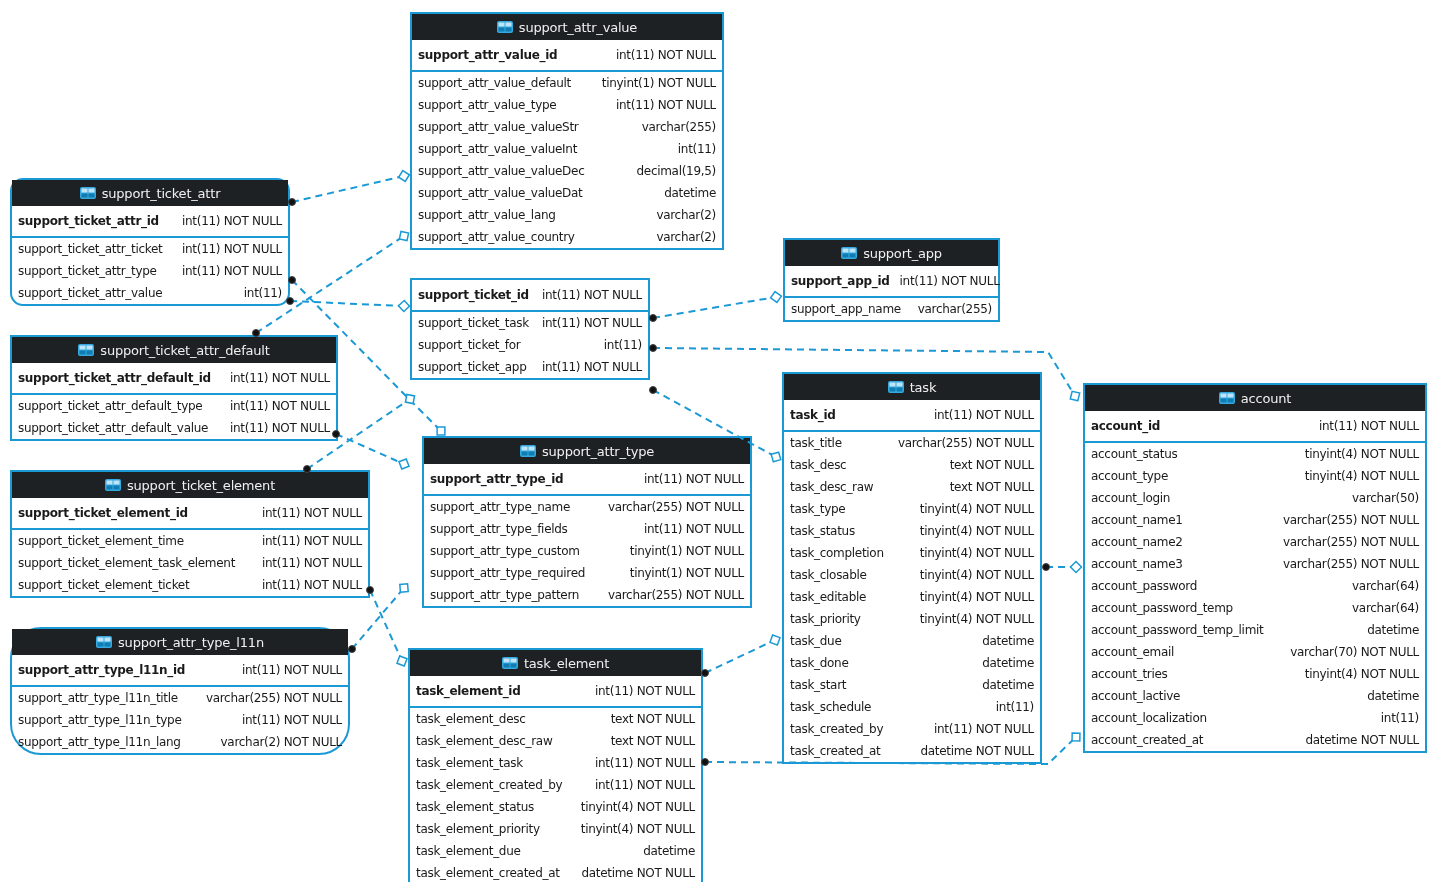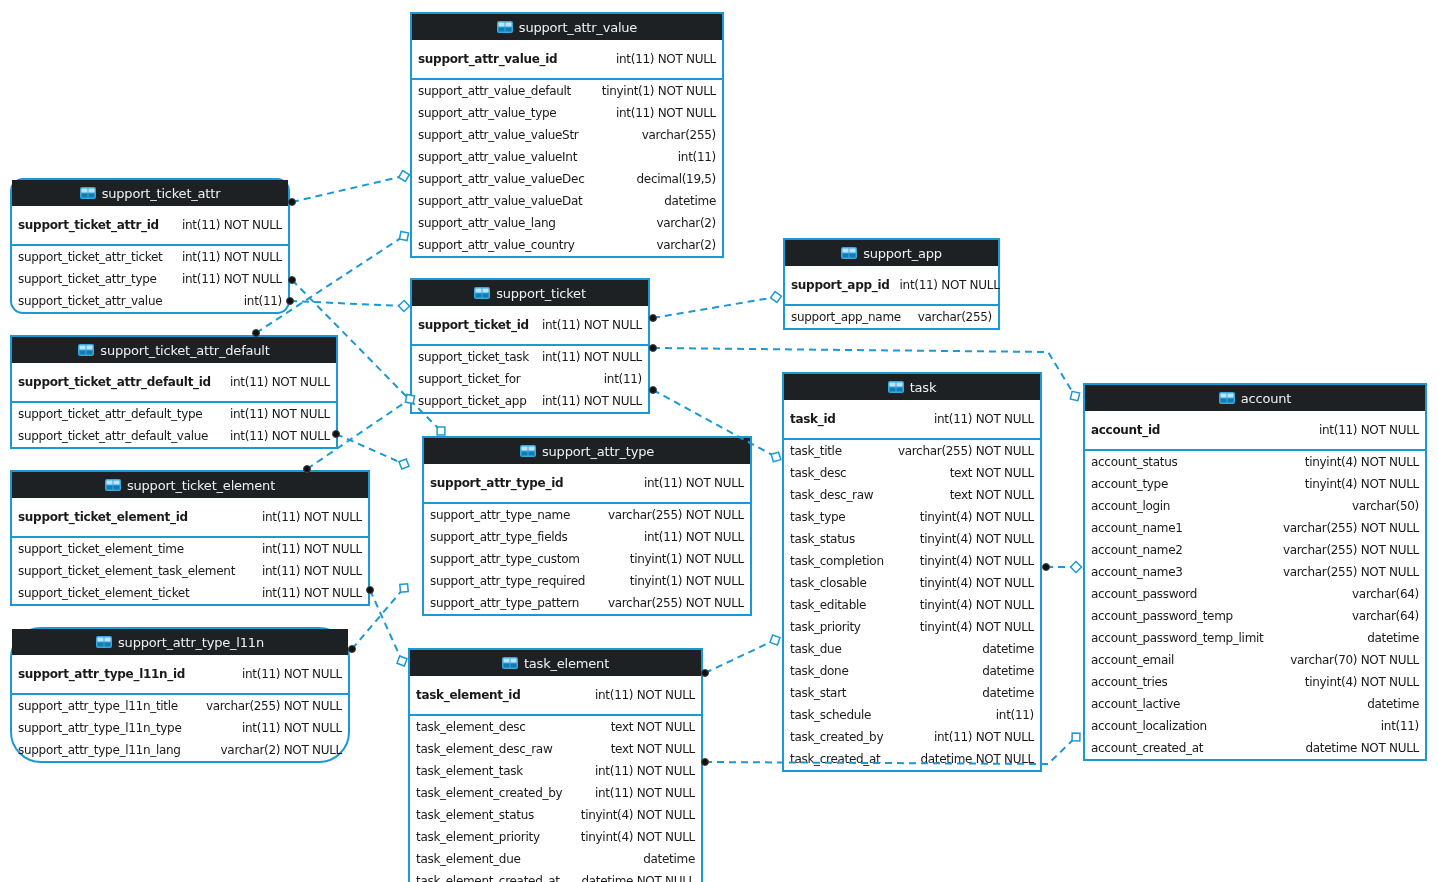--- a/index.html
+++ b/index.html
@@ -14,21 +14,21 @@
     border:2px solid var(--accent);
     box-sizing:border-box; z-index:2;
   }
   .hd{
     background:var(--header-bg); color:#f0f0f0;
     height:26px; display:flex; align-items:center; justify-content:center;
     gap:6px; font-size:13px; letter-spacing:-0.2px; white-space:nowrap;
   }
   .tbl-icon{display:inline-flex; align-items:center;}
   .prow{
-    height:40px; box-sizing:border-box;
+    height:32px; box-sizing:border-box;
     display:flex; justify-content:space-between; align-items:center;
     padding:12px 6px; border-bottom:2px solid var(--accent);
     font-size:12px; letter-spacing:-0.3px; color:var(--row-text); white-space:nowrap;
   }
   .prow .fname{font-weight:bold;}
   .row{
     height:22px; display:flex; justify-content:space-between; align-items:center;
     padding:0 6px; font-size:12px; letter-spacing:-0.3px; color:var(--row-text);
     white-space:nowrap;
   }
@@ -246,32 +246,20 @@
       <div class="row">
         <span class="fname">support_attr_type_l11n_type</span>
         <span class="ftype">int(11) NOT NULL</span>
       </div>
       <div class="row">
         <span class="fname">support_attr_type_l11n_lang</span>
         <span class="ftype">varchar(2) NOT NULL</span>
       </div>
     </div>
     <div class="er-table" style="left: 410px; top: 278px; width: 240px;">
-      <div class="hd">
-        <span class="tbl-icon">
-          <svg viewBox="0 0 16 12" width="16" height="12" aria-hidden="true">
-            <rect width="16" height="12" rx="2" fill="#36a9e1"></rect>
-            <rect x="1.5" y="1.5" width="6" height="4" fill="#bde4f7"></rect>
-            <rect x="8.5" y="1.5" width="6" height="4" fill="#bde4f7"></rect>
-            <rect x="1.5" y="6.5" width="6" height="4" fill="#0f7cb2"></rect>
-            <rect x="8.5" y="6.5" width="6" height="4" fill="#0f7cb2"></rect>
-          </svg>
-        </span>
-        <span class="ttl">support_ticket</span>
-      </div>
       <div class="prow">
         <span class="fname">support_ticket_id</span>
         <span class="ftype">int(11) NOT NULL</span>
       </div>
       <div class="row">
         <span class="fname">support_ticket_task</span>
         <span class="ftype">int(11) NOT NULL</span>
       </div>
       <div class="row">
         <span class="fname">support_ticket_for</span>

